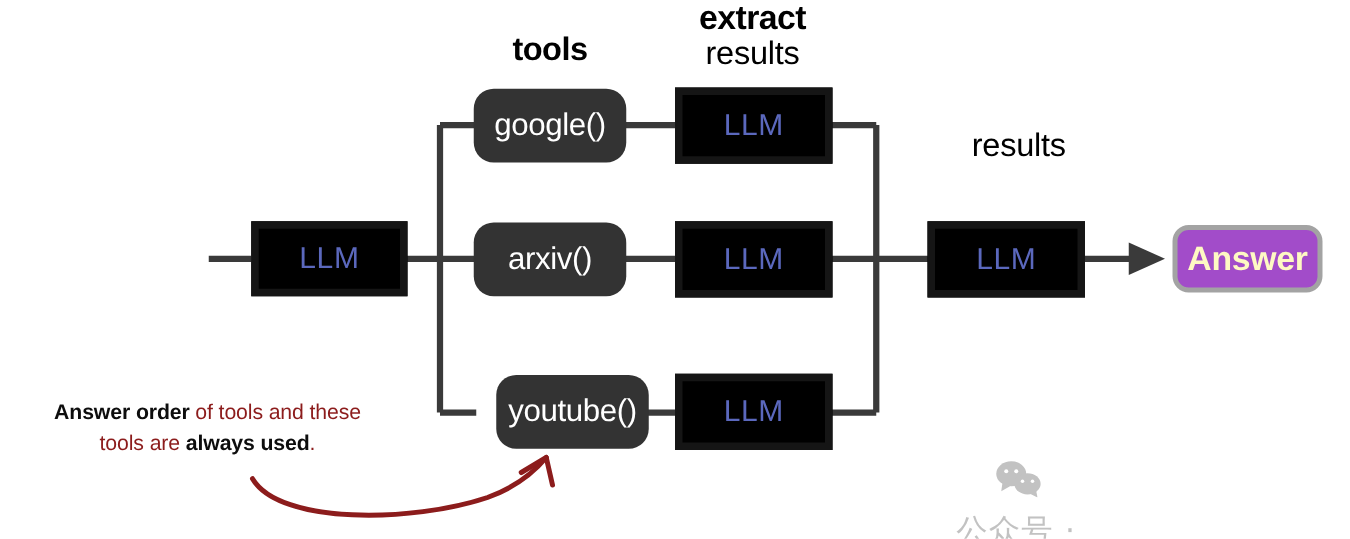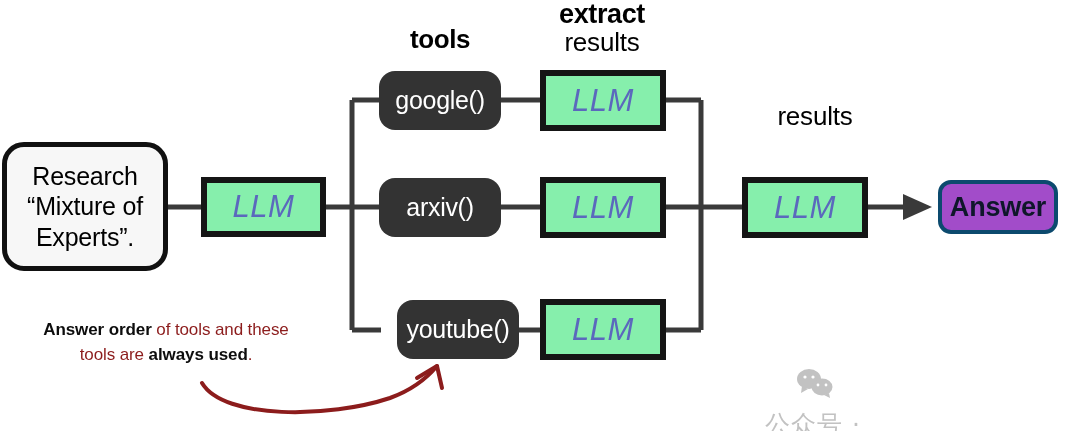--- a/index.html
+++ b/index.html
@@ -33,44 +33,43 @@
     font-size:25px;
     line-height:1.22;
     letter-spacing:-0.2px;
     flex-direction:column;
     padding:4px 6px;
   }
   .prompt-box span{display:block;white-space:nowrap;}
 
   
   .llm-box{
-    background:#86efac;
+    background:#000000;
     border:6px solid #151515;
     color:#5b68bd;
-    font-size:31px;
+    font-size:24px;
     font-weight:400;
     letter-spacing:0.5px;
-    font-style:italic;
   }
 
   
   .tool-box{
     background:#333333;
     border-radius:16px;
     color:#ffffff;
     font-size:25px;
     letter-spacing:-0.3px;
   }
 
   
   .answer-box{
     background:#a24cc9;
-    border:4px solid #0c4a6e;
+    border:4px solid #a3a3a3;
     border-radius:13px;
-    color:#0f172a;
+    color:#fef9c3;
     font-size:27px;
     font-weight:bold;
     letter-spacing:-0.2px;
   }
 
   
   .caption{
     position:absolute;
     text-align:center;
     color:#000000;
@@ -156,25 +155,20 @@
 
   <div class="caption" style="left:528px;top:0px;width:148px;">
     <span class="cap-strong">extract</span>
     <span class="cap-plain">results</span>
   </div>
 
   <div class="caption" style="left:720px;top:103px;width:190px;">
     <span class="cap-plain">results</span>
   </div>
 
-  <div class="node prompt-box" style="left:2px;top:142px;width:166px;height:129px;">
-    <span>Research</span>
-    <span>“Mixture of</span>
-    <span>Experts”.</span>
-  </div>
 
   <div class="node llm-box" style="left:201px;top:177px;width:125px;height:60px;">
     <span>LLM</span>
   </div>
 
   <div class="node tool-box" style="left:379px;top:71px;width:122px;height:59px;">
     <span>google()</span>
   </div>
   <div class="node llm-box" style="left:540px;top:70px;width:126px;height:61px;">
     <span>LLM</span>

